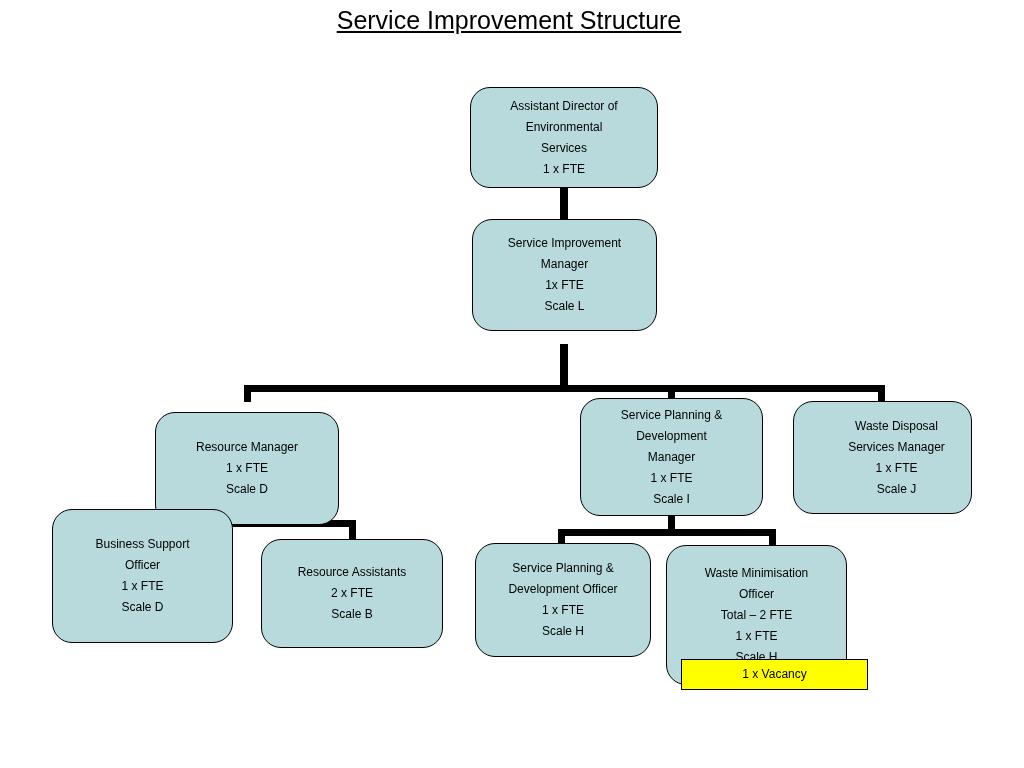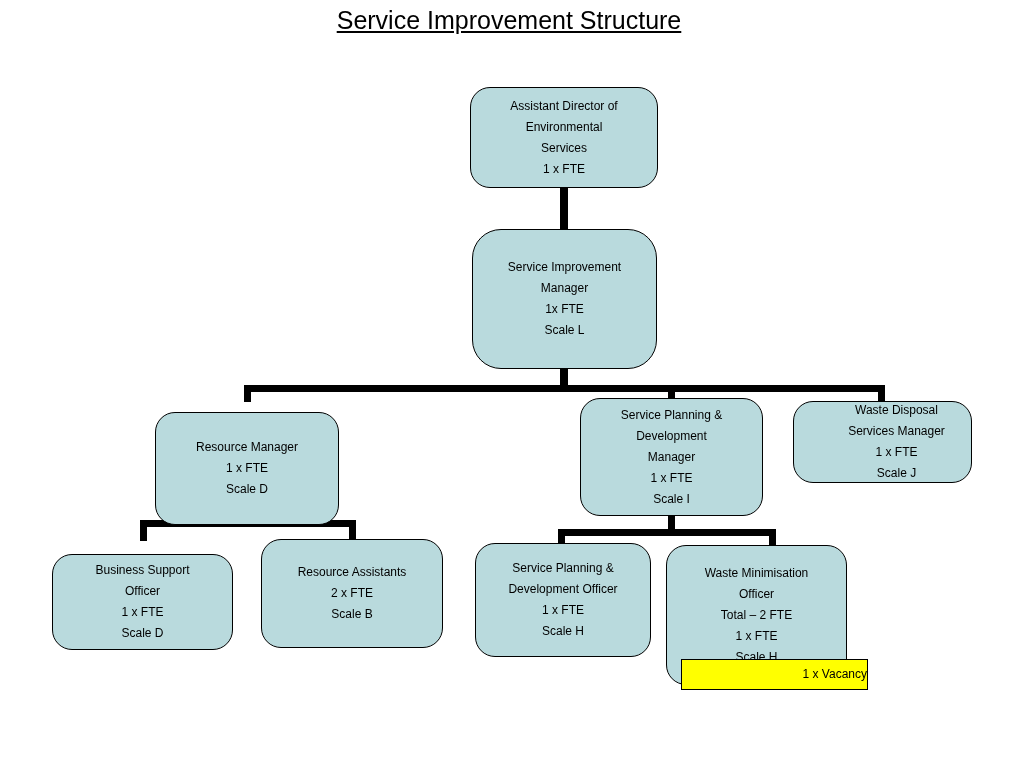--- a/index.html
+++ b/index.html
@@ -81,49 +81,49 @@
   <div class="conn" style="left:558px; top:534px; width:7px;  height:11px;"></div>
   <div class="conn" style="left:769px; top:534px; width:7px;  height:13px;"></div>
 
   <div class="node" style="left:470px; top:87px; width:188px; height:101px;">
     <span class="node-text">Assistant Director of
 Environmental
 Services
 1 x FTE</span>
   </div>
 
-  <div class="node" style="left:472px; top:229px; width:185px; height:140px;border-radius:29px;">
+  <div class="node" style="left:472px; top:219px; width:185px; height:112px;">
     <span class="node-text">Service Improvement
 Manager
 1x FTE
 Scale L</span>
   </div>
 
   <div class="node" style="left:155px; top:412px; width:184px; height:113px;">
     <span class="node-text">Resource Manager
 1 x FTE
 Scale D</span>
   </div>
 
   <div class="node" style="left:580px; top:398px; width:183px; height:118px;">
     <span class="node-text">Service Planning &amp;
 Development
 Manager
 1 x FTE
 Scale I</span>
   </div>
 
-  <div class="node" style="left:793px; top:401px; width:179px; height:82px;padding-left:28px;">
+  <div class="node" style="left:793px; top:401px; width:179px; height:113px;padding-left:28px;">
     <span class="node-text">Waste Disposal
 Services Manager
 1 x FTE
 Scale J</span>
   </div>
 
-  <div class="node" style="left:52px; top:554px; width:181px; height:96px;">
+  <div class="node" style="left:52px; top:509px; width:181px; height:134px;">
     <span class="node-text">Business Support
 Officer
 1 x FTE
 Scale D</span>
   </div>
 
   <div class="node" style="left:261px; top:539px; width:182px; height:109px;">
     <span class="node-text">Resource Assistants
 2 x FTE
 Scale B</span>
@@ -137,17 +137,17 @@
   </div>
 
   <div class="node" style="left:666px; top:545px; width:181px; height:140px;">
     <span class="node-text">Waste Minimisation
 Officer
 Total – 2 FTE
 1 x FTE
 Scale H</span>
   </div>
 
-  <div class="vacancy" style="left:681px; top:659px; width:187px; height:31px;justify-content:flex-end;">
+  <div class="vacancy" style="left:681px; top:659px; width:187px; height:31px;">
     <span class="node-text">1 x Vacancy</span>
   </div>
 
 </div>
 
 </body></html>

